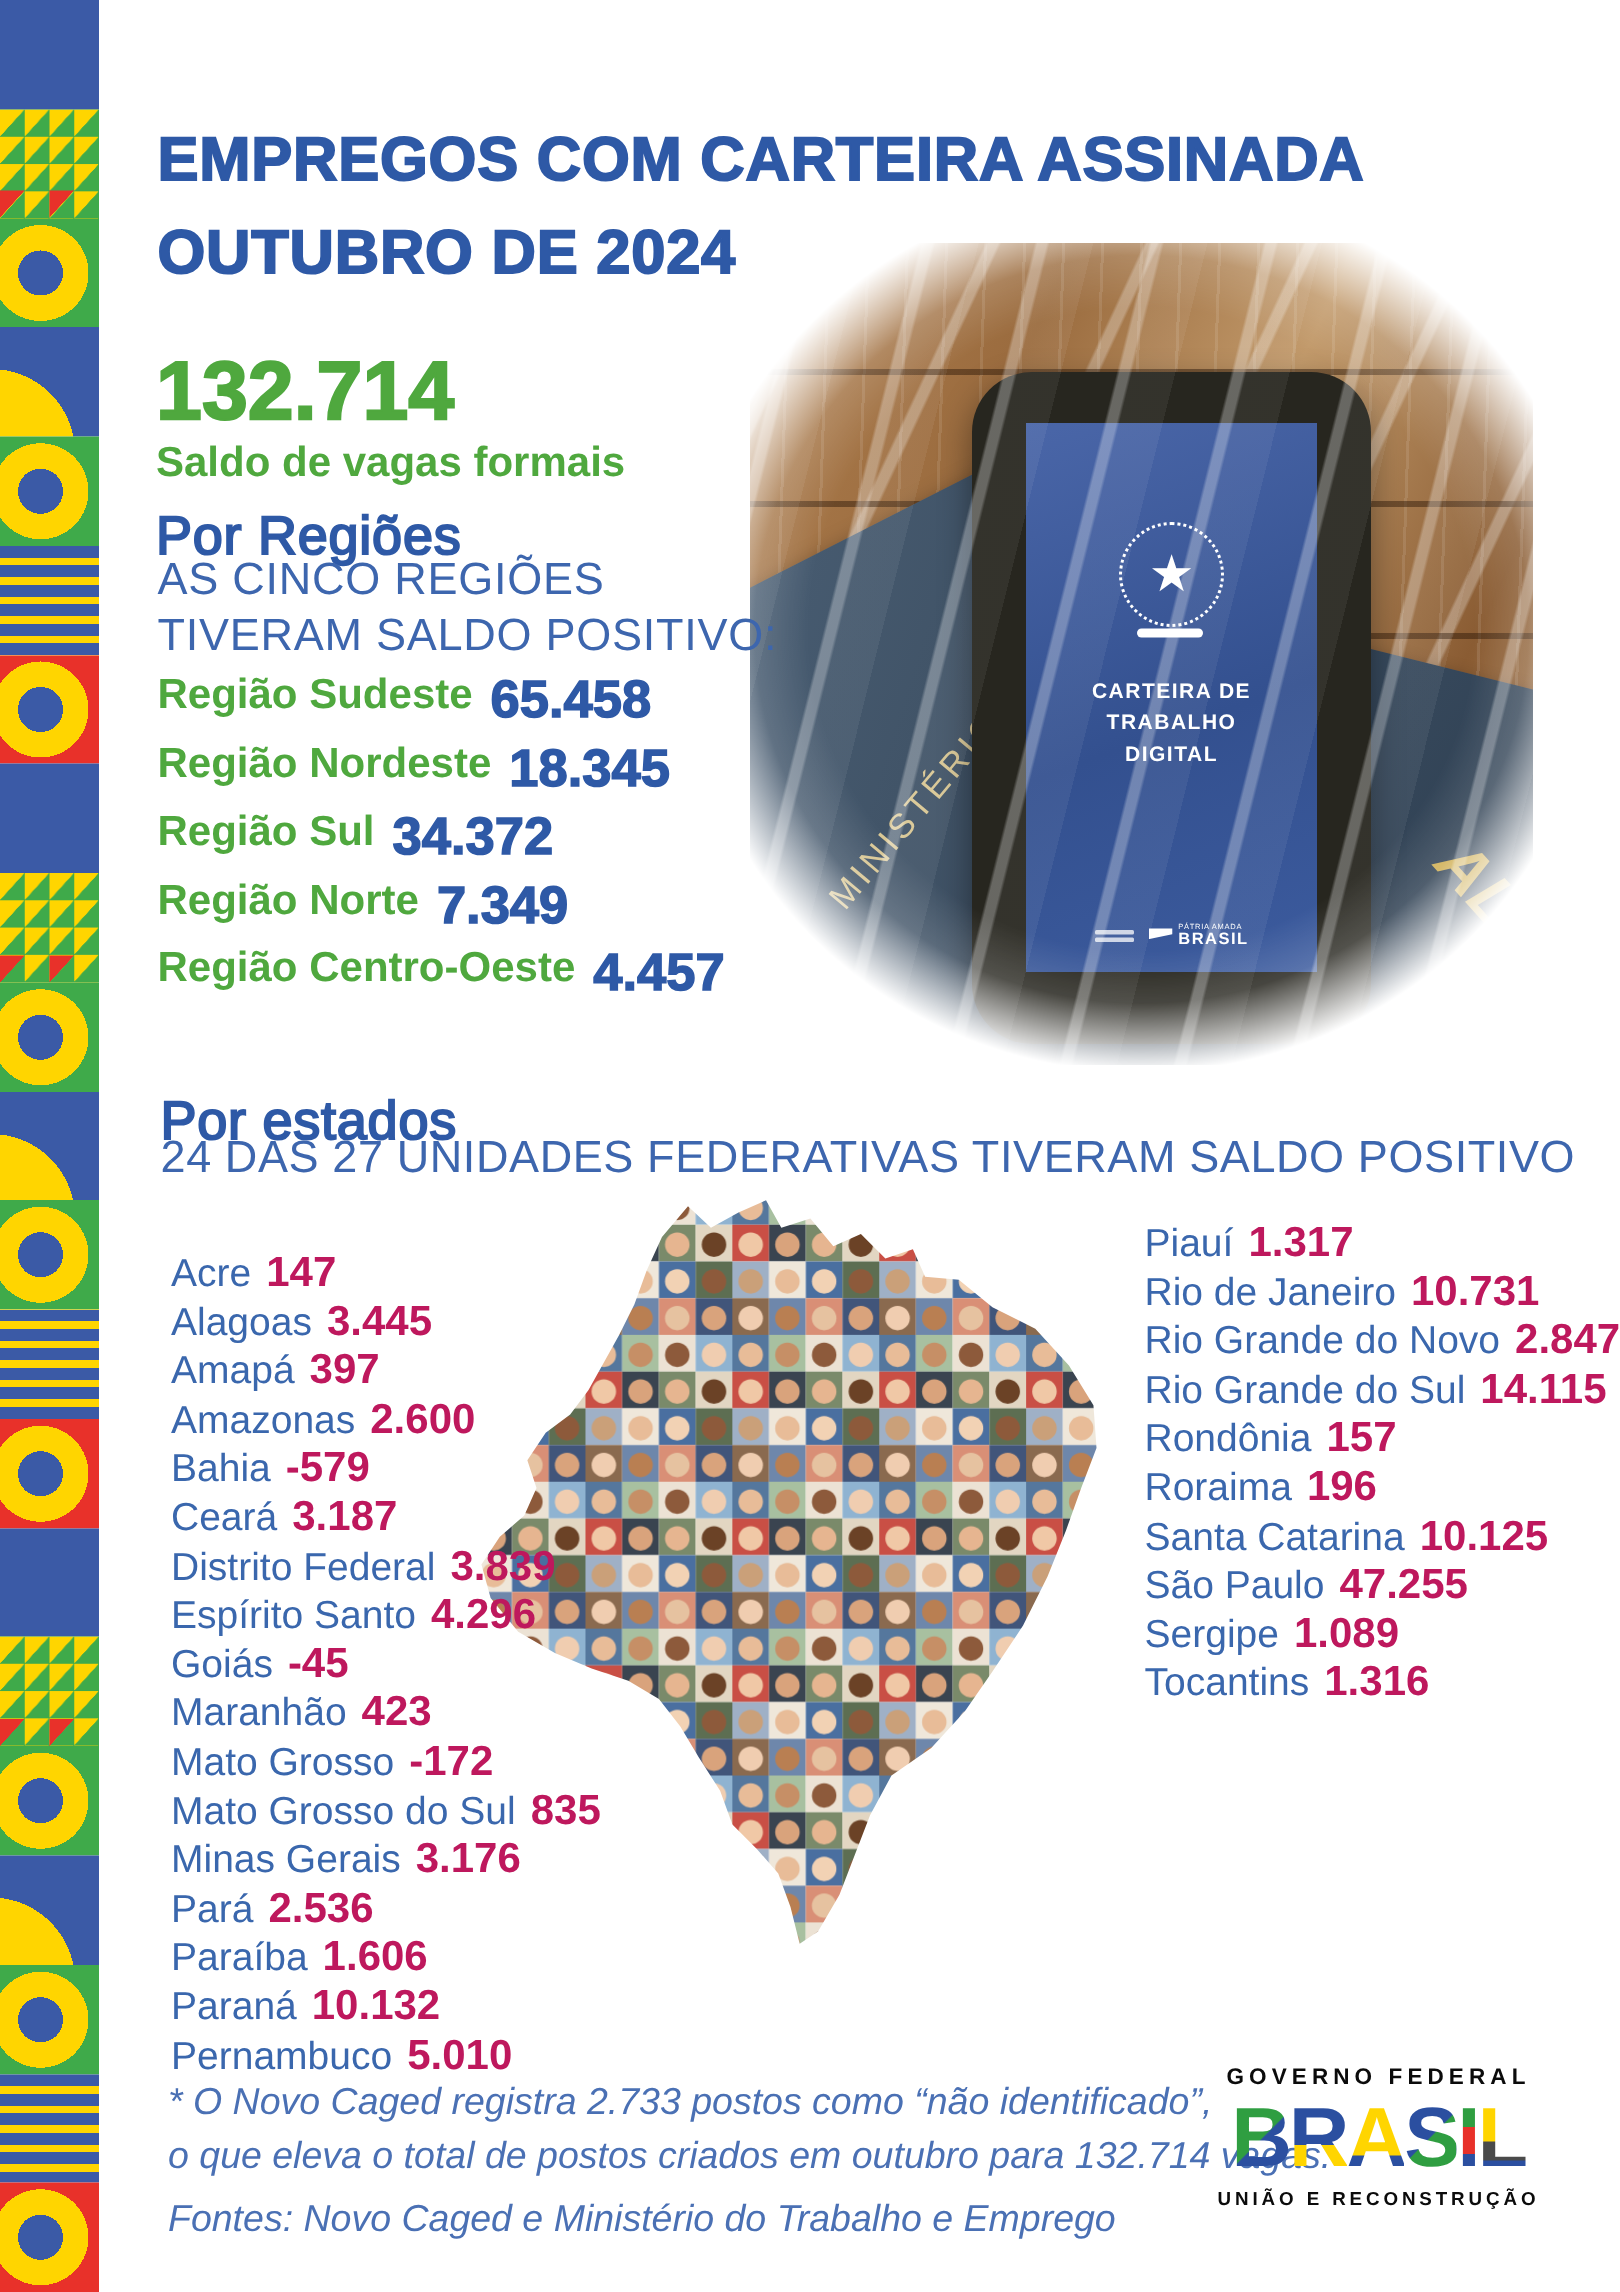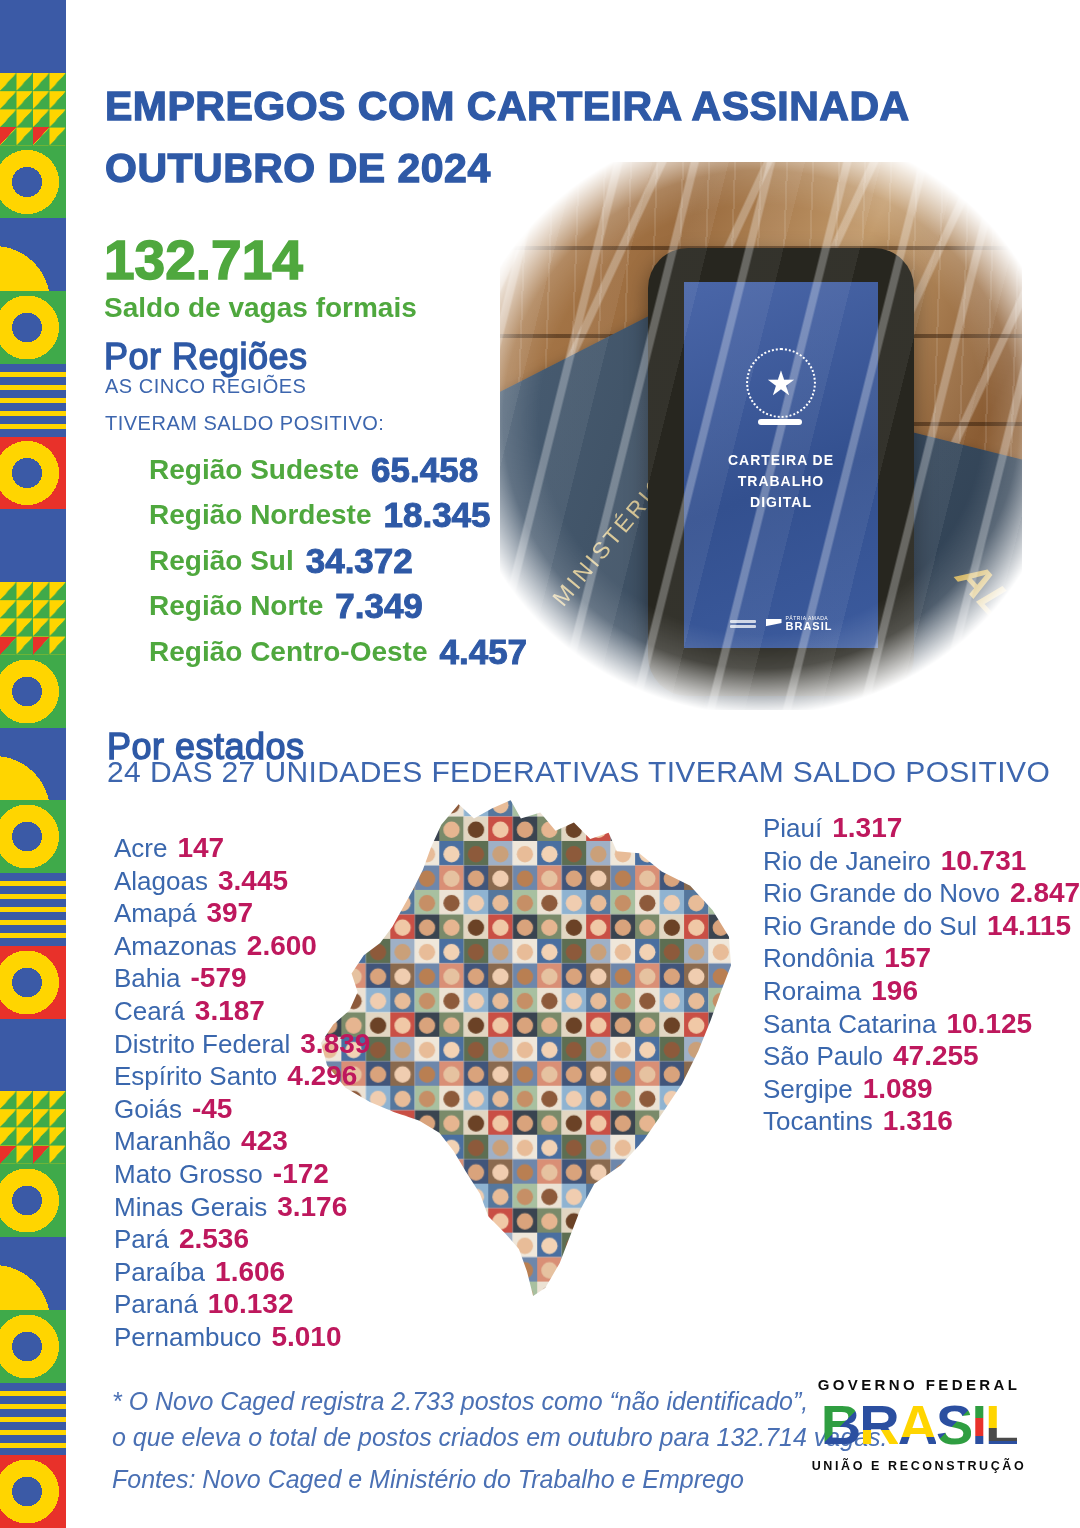--- a/index.html
+++ b/index.html
@@ -26,24 +26,24 @@
   
   .title{position:absolute;left:105px;top:48px;width:930px;z-index:4;
          color:#2e59a6;font-size:41px;font-weight:bold;-webkit-text-stroke:1.3px #2e59a6;
          letter-spacing:.5px;line-height:62px;}
   .total{position:absolute;left:104px;top:200px;z-index:4;color:#4fa83e;}
   .total .num{font-size:55px;font-weight:bold;-webkit-text-stroke:1.5px #4fa83e;line-height:56px;margin-top:32px;}
   .total .cap{font-size:28px;font-weight:bold;margin-top:4px;}
 
   .h2{color:#2e59a6;font-size:36px;font-weight:normal;-webkit-text-stroke:1.4px #2e59a6;letter-spacing:.5px;}
   .regioes-h{position:absolute;left:104px;top:306px;z-index:4;}
-  .regioes-sub{position:absolute;left:105px;top:368px;z-index:4;color:#3d66ae;font-size:20px;line-height:37px;letter-spacing:.5px;}
+  .regioes-sub{position:absolute;left:105px;top:368px;z-index:4;color:#3d66ae;font-size:30px;line-height:37px;letter-spacing:.5px;}
 
   .region-list{position:absolute;left:105px;top:447px;z-index:4;}
-  .region-row{height:45.5px;display:flex;align-items:center;white-space:nowrap;margin-left:44px;}
+  .region-row{height:45.5px;display:flex;align-items:flex-start;white-space:nowrap;}
   .region-row .rname{color:#4fa83e;font-size:28px;font-weight:bold;margin-right:12px;}
   .region-row .rval{color:#2e59a6;font-size:35px;font-weight:bold;-webkit-text-stroke:1px #2e59a6;}
 
   .estados-h{position:absolute;left:107px;top:696px;z-index:4;}
   .estados-sub{position:absolute;left:107px;top:755px;z-index:4;color:#3d66ae;font-size:30px;letter-spacing:.4px;white-space:nowrap;}
 
   .col{position:absolute;z-index:4;}
   .col-left{left:114px;top:832px;}
   .col-right{left:763px;top:812px;}
   .state-row{height:32.6px;display:flex;align-items:baseline;white-space:nowrap;}
@@ -308,20 +308,24 @@
       </div>
     <div class="state-row">
         <span class="sname">Maranhão</span>
         <span class="sval">423</span>
       </div>
     <div class="state-row">
         <span class="sname">Mato Grosso</span>
         <span class="sval">-172</span>
       </div>
     <div class="state-row">
+        <span class="sname">Mato Grosso do Sul</span>
+        <span class="sval">835</span>
+      </div>
+    <div class="state-row">
         <span class="sname">Minas Gerais</span>
         <span class="sval">3.176</span>
       </div>
     <div class="state-row">
         <span class="sname">Pará</span>
         <span class="sval">2.536</span>
       </div>
     <div class="state-row">
         <span class="sname">Paraíba</span>
         <span class="sval">1.606</span>

